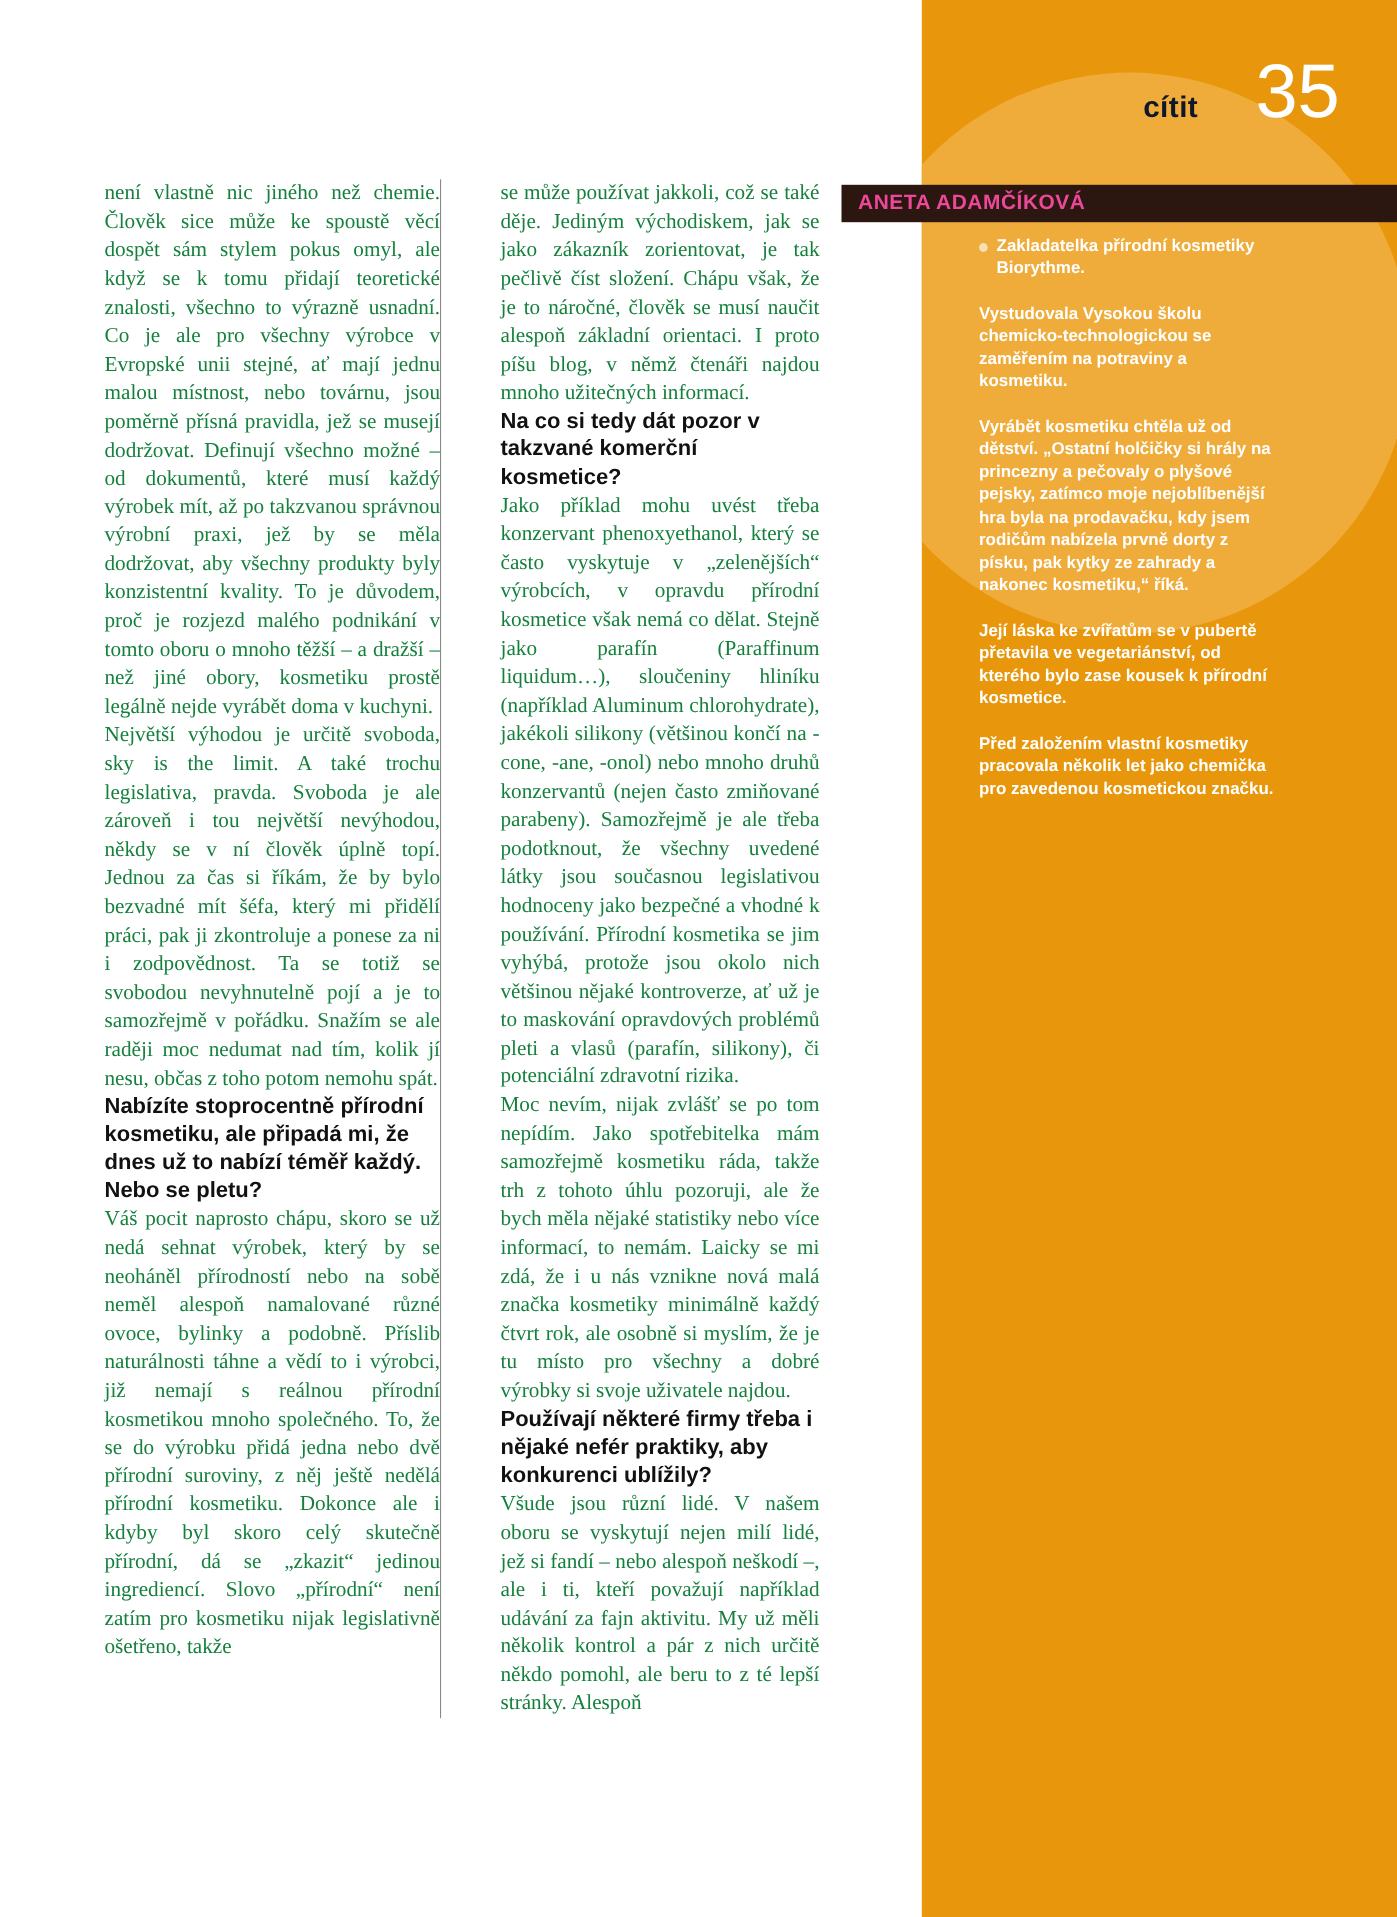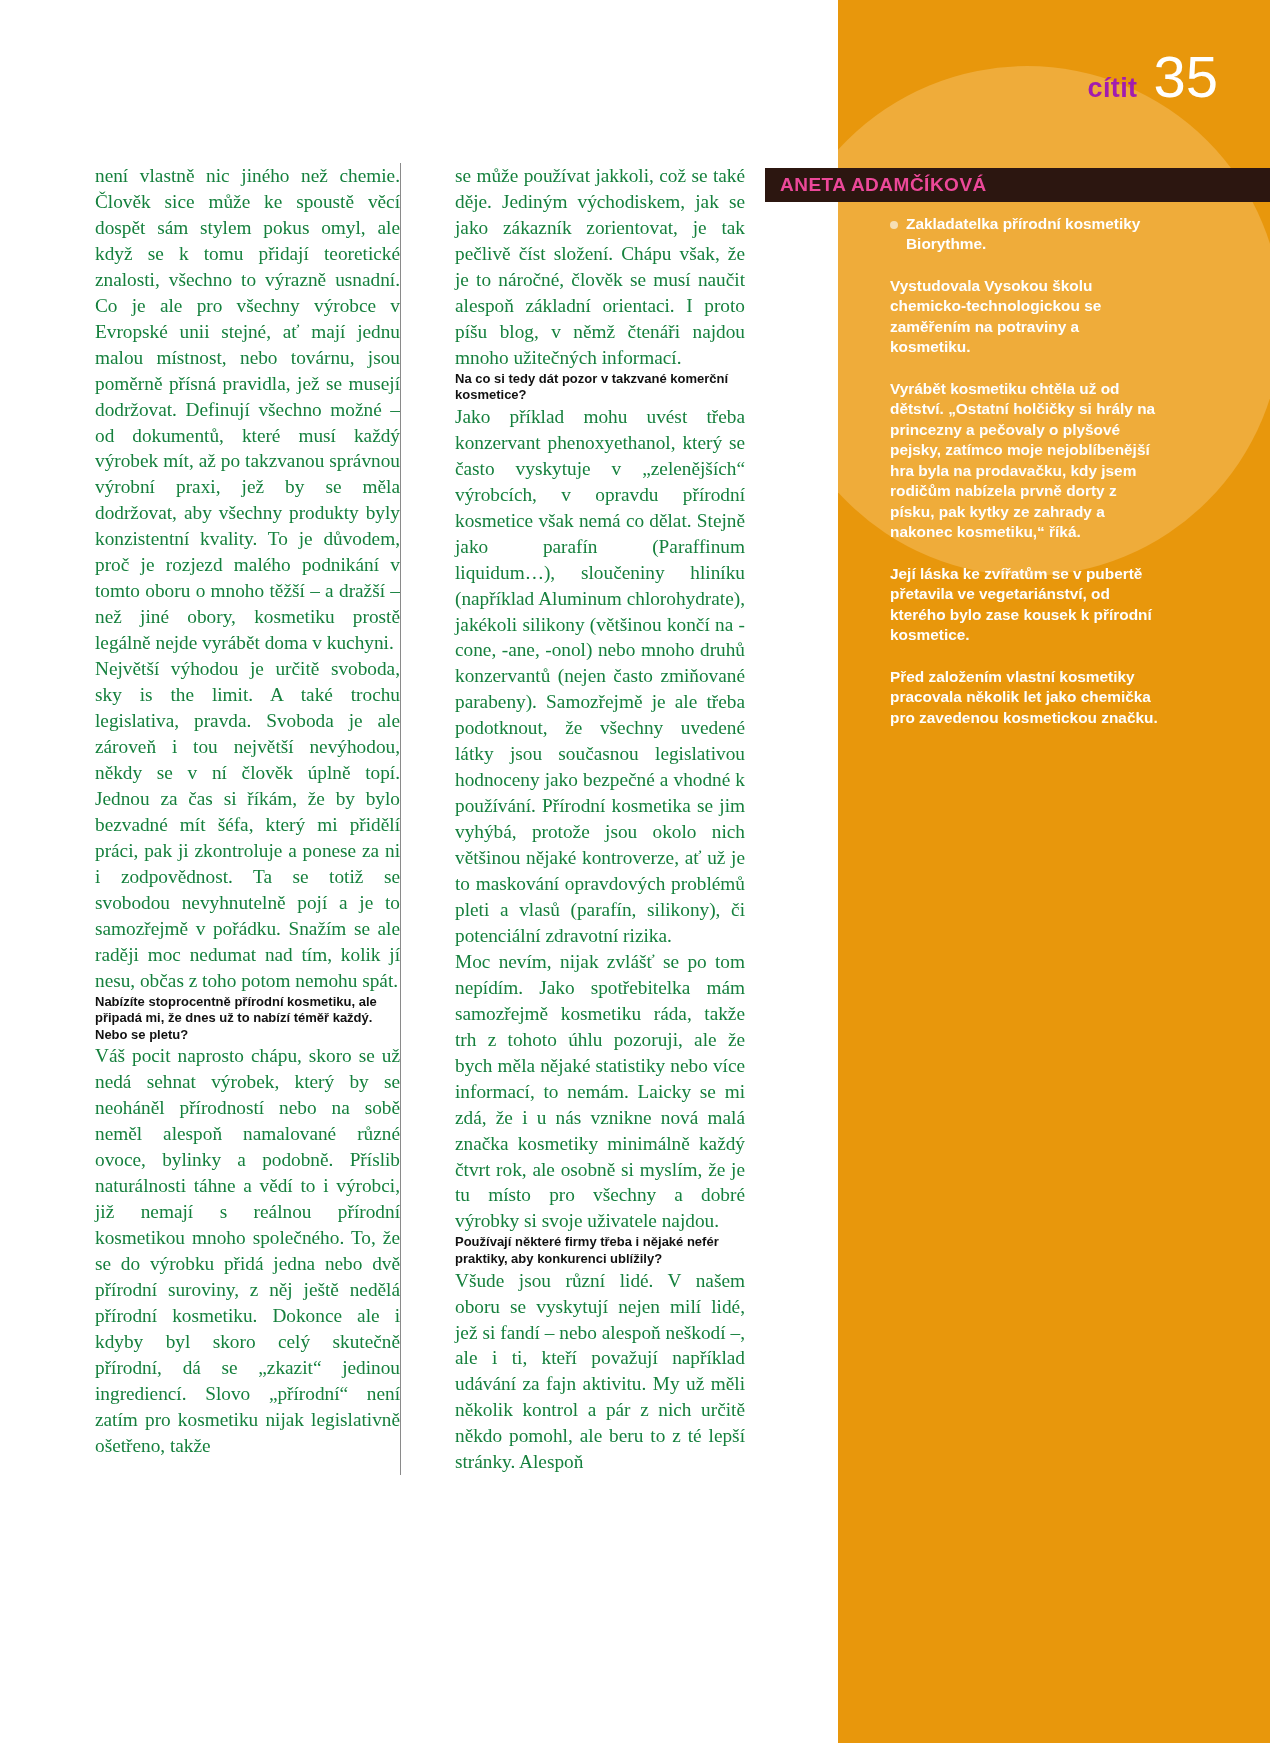--- a/index.html
+++ b/index.html
@@ -36,30 +36,31 @@
     align-items:baseline;
     justify-content:flex-end;
     padding-right:52px;
     box-sizing:border-box;
     z-index:4;
   }
   #header-word{
     font-family:"Liberation Sans", sans-serif;
     font-weight:bold;
     font-size:27px;
-    color:#a21caf;
+    color:#0f172a;
     letter-spacing:.4px;
-    margin-right:16px;
+    margin-right:32px;
   }
   #page-number{
     font-family:"Liberation Sans", sans-serif;
     font-weight:normal;
-    font-size:58px;
+    font-size:69px;
     color:#ffffff;
     line-height:1;
+    margin-left:20px;
   }
 
   
   #name-banner{
     position:absolute;
     left:765px;top:168px;
     width:505px;height:34px;
     background:#2C1610;
     z-index:5;
     display:flex;
@@ -126,21 +127,21 @@
     line-height:1.345;
     color:#15803d;
     text-align:justify;
     text-justify:inter-word;
     hyphens:manual;
   }
   .question{
     margin:0;
     font-family:"Liberation Sans", sans-serif;
     font-weight:bold;
-    font-size:13px;
+    font-size:20px;
     line-height:1.28;
     color:#111111;
     text-align:left;
   }
 </style>
 </head>
 <body>
 
 <div id="orange-panel">
   <div id="circle-decor"></div>

